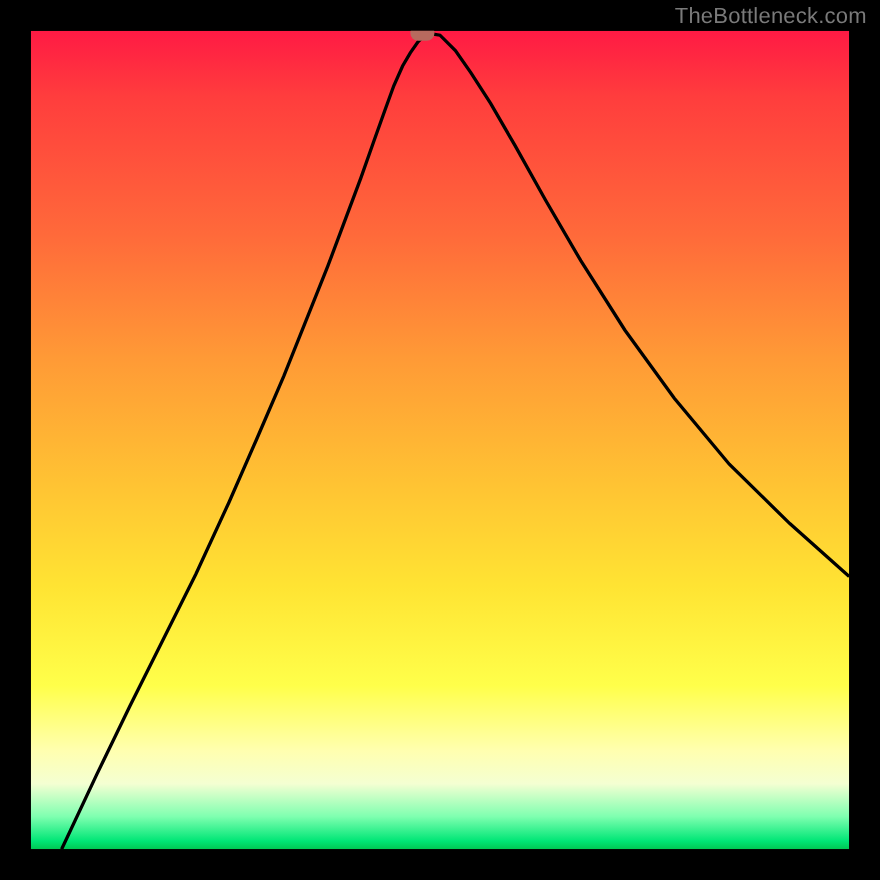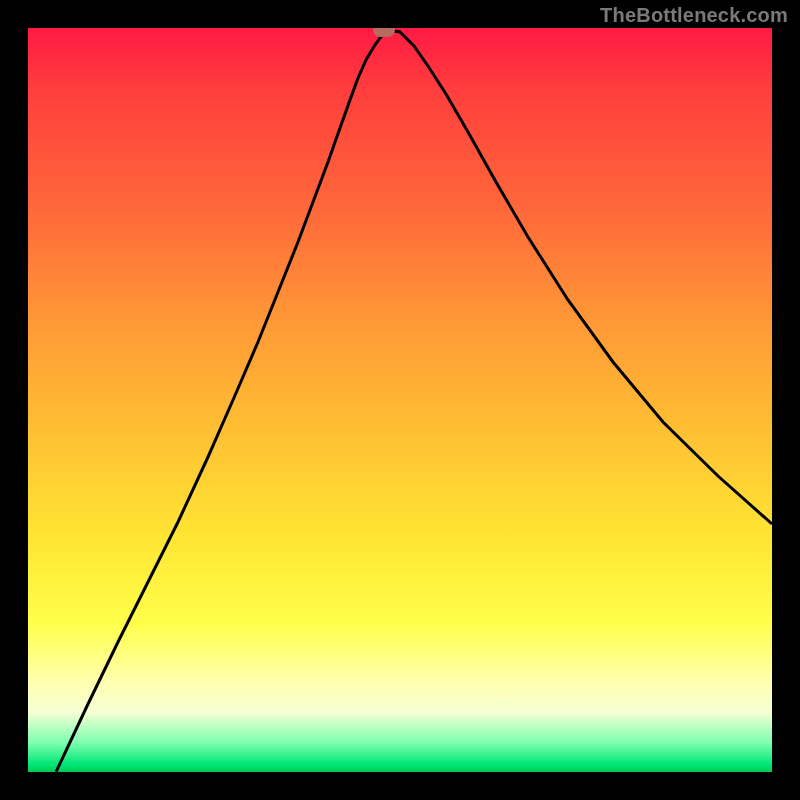--- a/index.html
+++ b/index.html
@@ -61,21 +61,21 @@
     border-radius: 7px;
     transform: translate(-50%, -50%);
   }
   .watermark {
     position: absolute;
     top: 4px;
     right: 12px;
     color: #7a7a7a;
     font-size: 20px;
     letter-spacing: 0.2px;
-    font-weight: 700;
+    font-weight: 400;
     user-select: none;
   }
 </style>
 </head>
 <body>
 
 <div class="frame">
 
   <div class="watermark">TheBottleneck.com</div>
 

